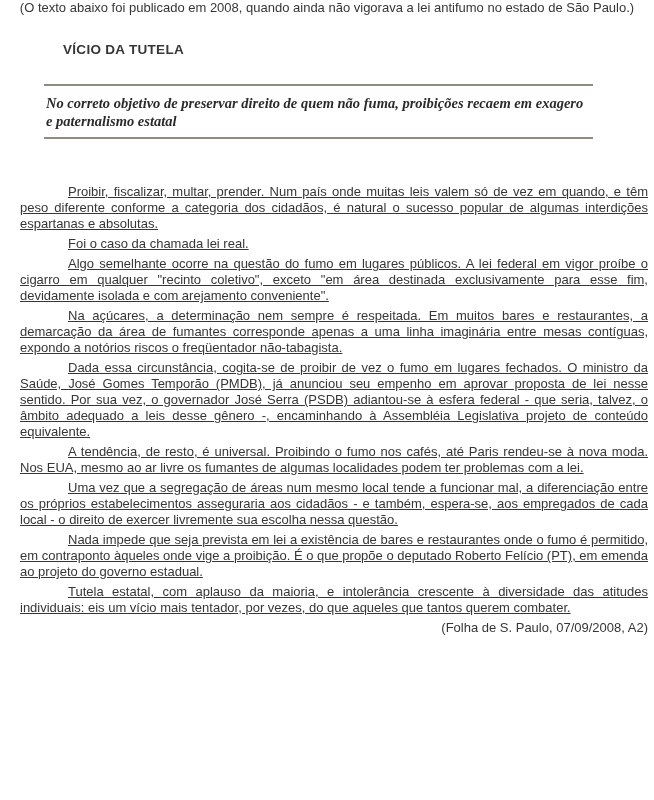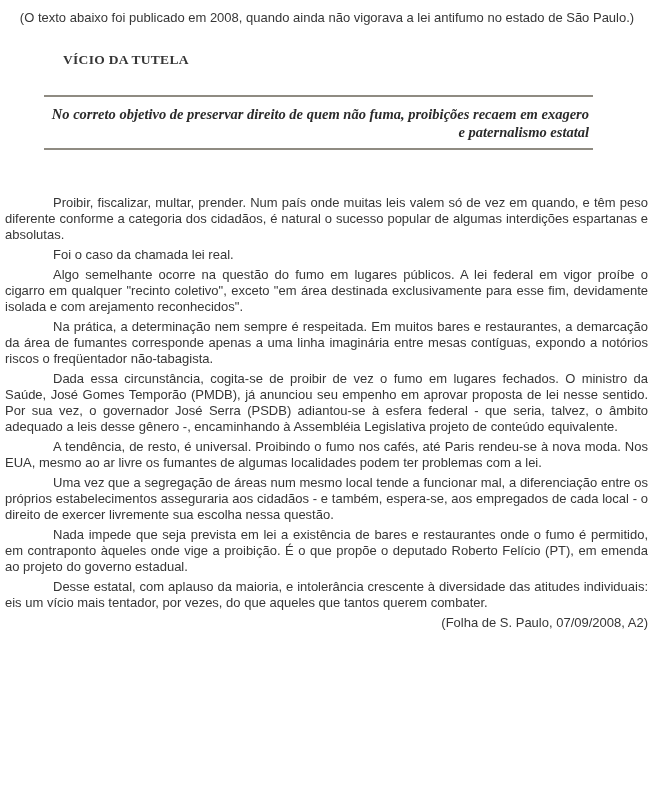--- a/index.html
+++ b/index.html
@@ -9,53 +9,51 @@
   }
   body {
     width: 654px;
     height: 800px;
     overflow: hidden;
     font-family: "Liberation Sans", sans-serif;
     color: #363636;
     position: relative;
   }
   .intro-note {
-    padding-top: 10px;
     text-align: center;
     font-size: 13px;
     line-height: 16px;
   }
   .article-title {
     margin: 26px 0 0 63px;
     font-size: 13.5px;
     font-weight: bold;
     letter-spacing: 0.3px;
-    font-family: Liberation Serif, serif;
   }
   .subtitle-block {
     margin: 27px 0 0 44px;
     width: 549px;
   }
   .divider {
     height: 2px;
     background: #8f8b82;
   }
   .article-subtitle {
     margin: 0;
     padding: 8px 4px 7px 2px;
     font-family: "Liberation Serif", serif;
     font-style: italic;
     font-weight: bold;
     font-size: 14.5px;
     line-height: 18px;
     color: #2b2b2b;
-    text-align: right;
   }
   .article-body {
-    margin: 45px 6px 0 5px;
+    margin: 45px 6px 0 20px;
+    text-decoration: underline;
   }
   .article-body p {
     margin: 0 0 4px 0;
     font-size: 13px;
     line-height: 16px;
     text-indent: 48px;
     text-align: justify;
   }
   .source-attribution {
     margin: 4px 6px 0 0;
@@ -73,22 +71,22 @@
 
 <div class="subtitle-block">
   <div class="divider"></div>
   <p class="article-subtitle">No correto objetivo de preservar direito de quem não fuma, proibições recaem em exagero e paternalismo estatal</p>
   <div class="divider"></div>
 </div>
 
 <div class="article-body">
     <p>Proibir, fiscalizar, multar, prender. Num país onde muitas leis valem só de vez em quando, e têm peso diferente conforme a categoria dos cidadãos, é natural o sucesso popular de algumas interdições espartanas e absolutas.</p>
     <p>Foi o caso da chamada lei real.</p>
-    <p>Algo semelhante ocorre na questão do fumo em lugares públicos. A lei federal em vigor proíbe o cigarro em qualquer "recinto coletivo", exceto "em área destinada exclusivamente para esse fim, devidamente isolada e com arejamento reconhecidos".</p>
-    <p>Na prática, a determinação nem sempre é respeitada. Em muitos bares e restaurantes, a demarcação da área de fumantes corresponde apenas a uma linha imaginária entre mesas contíguas, expondo a notórios riscos o freqüentador não-tabagista.</p>
+    <p>Algo semelhante ocorre na questão do fumo em lugares públicos. A lei federal em vigor proíbe o cigarro em qualquer "recinto coletivo", exceto "em área destinada exclusivamente para esse fim, devidamente isolada e com arejamento conveniente".</p>
+    <p>Na açúcares, a determinação nem sempre é respeitada. Em muitos bares e restaurantes, a demarcação da área de fumantes corresponde apenas a uma linha imaginária entre mesas contíguas, expondo a notórios riscos o freqüentador não-tabagista.</p>
     <p>Dada essa circunstância, cogita-se de proibir de vez o fumo em lugares fechados. O ministro da Saúde, José Gomes Temporão (PMDB), já anunciou seu empenho em aprovar proposta de lei nesse sentido. Por sua vez, o governador José Serra (PSDB) adiantou-se à esfera federal - que seria, talvez, o âmbito adequado a leis desse gênero -, encaminhando à Assembléia Legislativa projeto de conteúdo equivalente.</p>
     <p>A tendência, de resto, é universal. Proibindo o fumo nos cafés, até Paris rendeu-se à nova moda. Nos EUA, mesmo ao ar livre os fumantes de algumas localidades podem ter problemas com a lei.</p>
     <p>Uma vez que a segregação de áreas num mesmo local tende a funcionar mal, a diferenciação entre os próprios estabelecimentos asseguraria aos cidadãos - e também, espera-se, aos empregados de cada local - o direito de exercer livremente sua escolha nessa questão.</p>
     <p>Nada impede que seja prevista em lei a existência de bares e restaurantes onde o fumo é permitido, em contraponto àqueles onde vige a proibição. É o que propõe o deputado Roberto Felício (PT), em emenda ao projeto do governo estadual.</p>
-    <p>Desse estatal, com aplauso da maioria, e intolerância crescente à diversidade das atitudes individuais: eis um vício mais tentador, por vezes, do que aqueles que tantos querem combater.</p>
+    <p>Tutela estatal, com aplauso da maioria, e intolerância crescente à diversidade das atitudes individuais: eis um vício mais tentador, por vezes, do que aqueles que tantos querem combater.</p>
   </div>
 
 <div class="source-attribution">(Folha de S. Paulo, 07/09/2008, A2)</div>
 
 </body></html>

